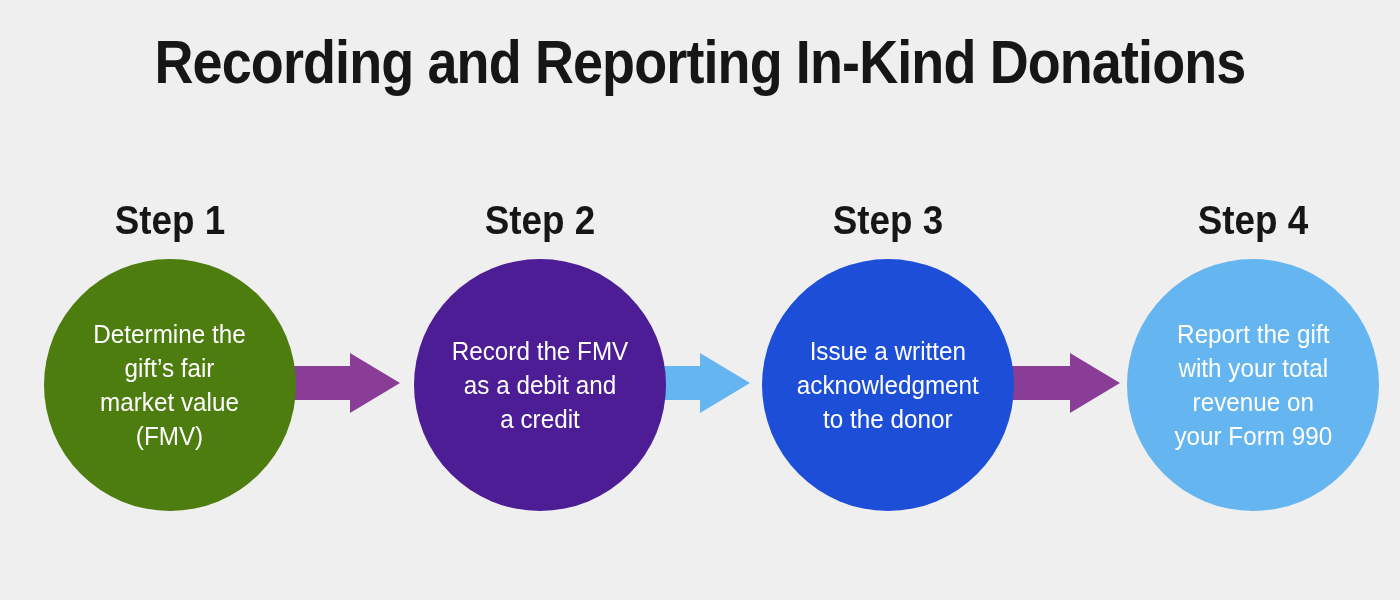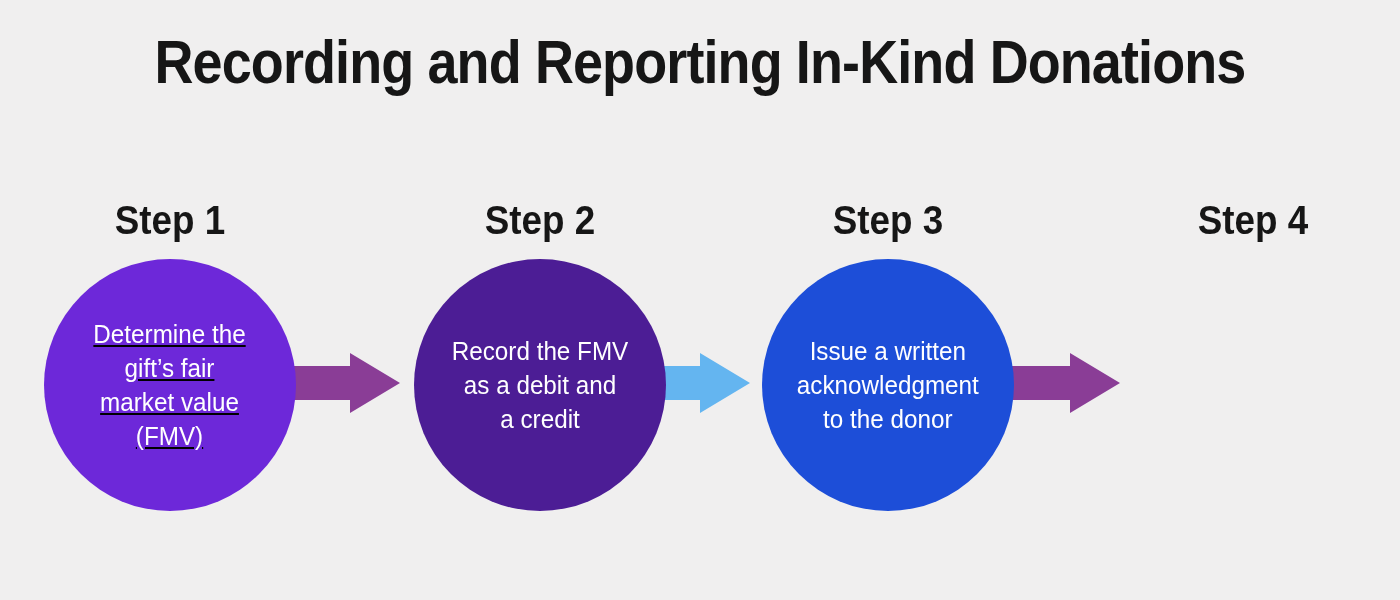--- a/index.html
+++ b/index.html
@@ -94,33 +94,39 @@
   <svg class="arrow arrow-1" viewBox="0 0 120 60">
     <polygon points="0,13 70,13 70,0 120,30 70,60 70,47 0,47" fill="#8a3d96"></polygon>
   </svg>
   <svg class="arrow arrow-2" viewBox="0 0 120 60">
     <polygon points="0,13 70,13 70,0 120,30 70,60 70,47 0,47" fill="#64b5f0"></polygon>
   </svg>
   <svg class="arrow arrow-3" viewBox="0 0 120 60">
     <polygon points="0,13 70,13 70,0 120,30 70,60 70,47 0,47" fill="#8a3d96"></polygon>
   </svg>
 
-  <div class="circle circle-1" style="background-color: #6d28d9; text-decoration: underline;">
+  <div class="circle circle-1" style="background-color: #4d7c0f;">
     <div class="circle-text">Determine the
 gift’s fair
 market value
 (FMV)</div>
   </div>
 
   <div class="circle circle-2" style="background-color: #4c1d95;">
     <div class="circle-text">Record the FMV
 as a debit and
 a credit</div>
   </div>
 
   <div class="circle circle-3" style="background-color: #1d4ed8;">
     <div class="circle-text">Issue a written
 acknowledgment
 to the donor</div>
   </div>
 
+  <div class="circle circle-4" style="background-color: rgb(100, 181, 240);">
+    <div class="circle-text">Report the gift
+with your total
+revenue on
+your Form 990</div>
+  </div>
 
 </div>
 
 </body></html>

